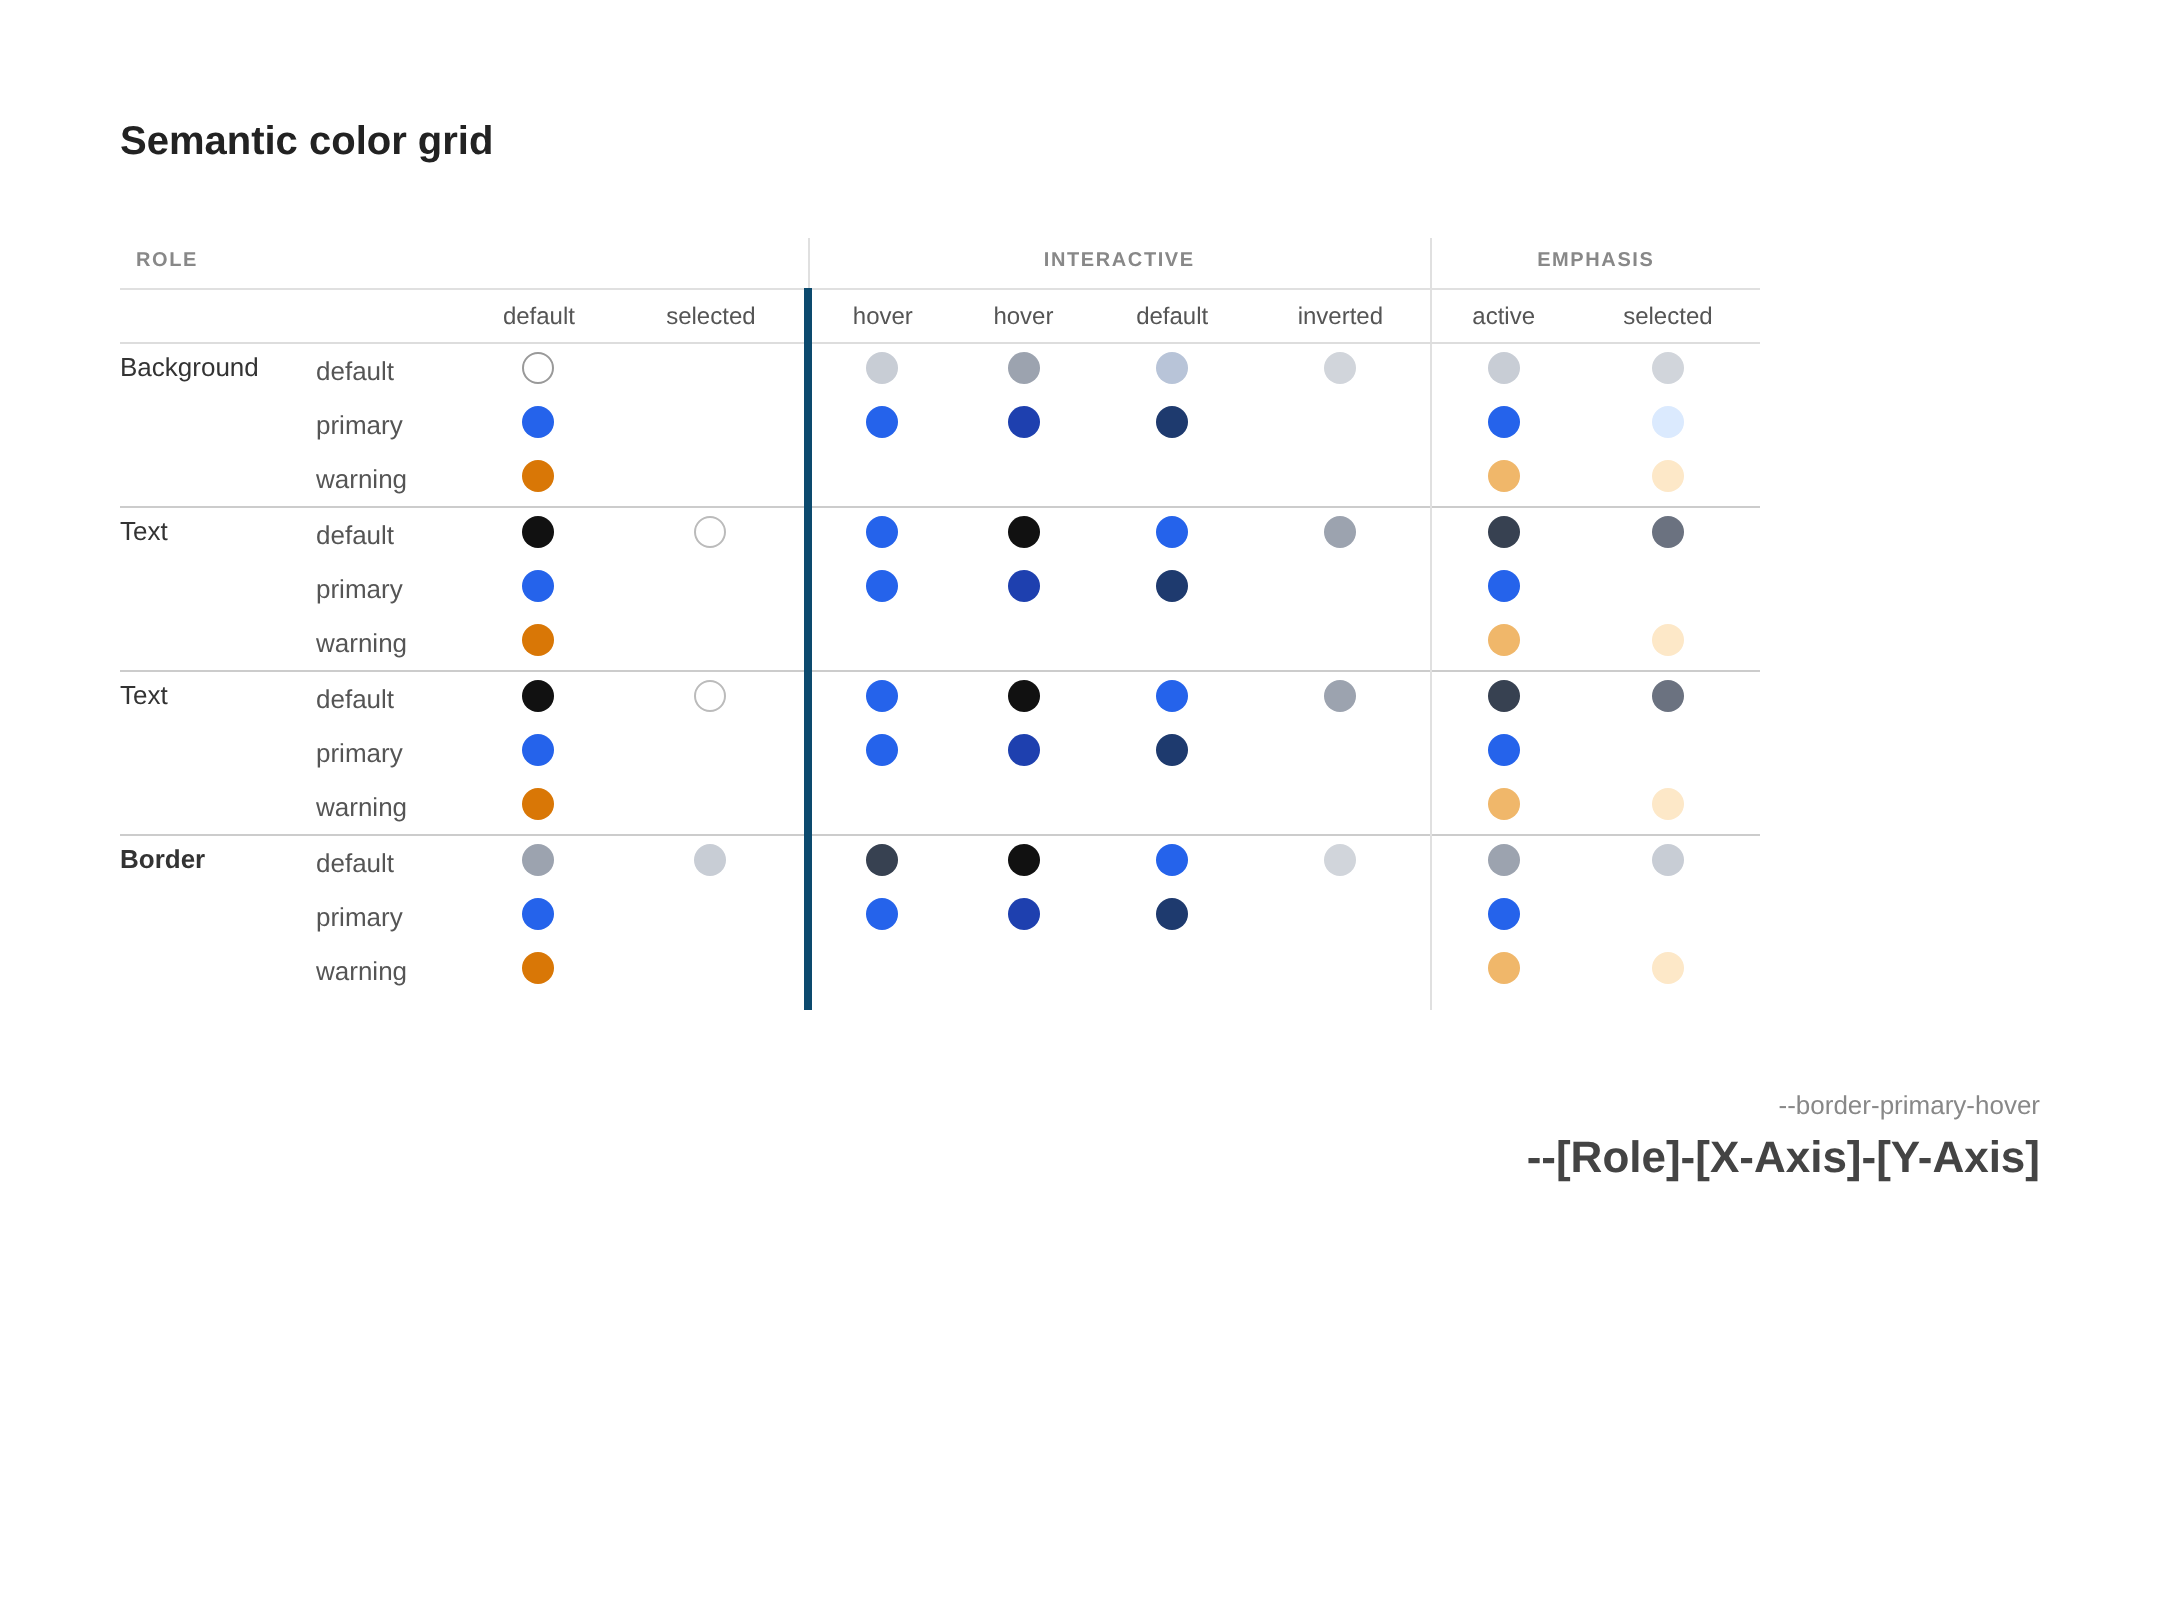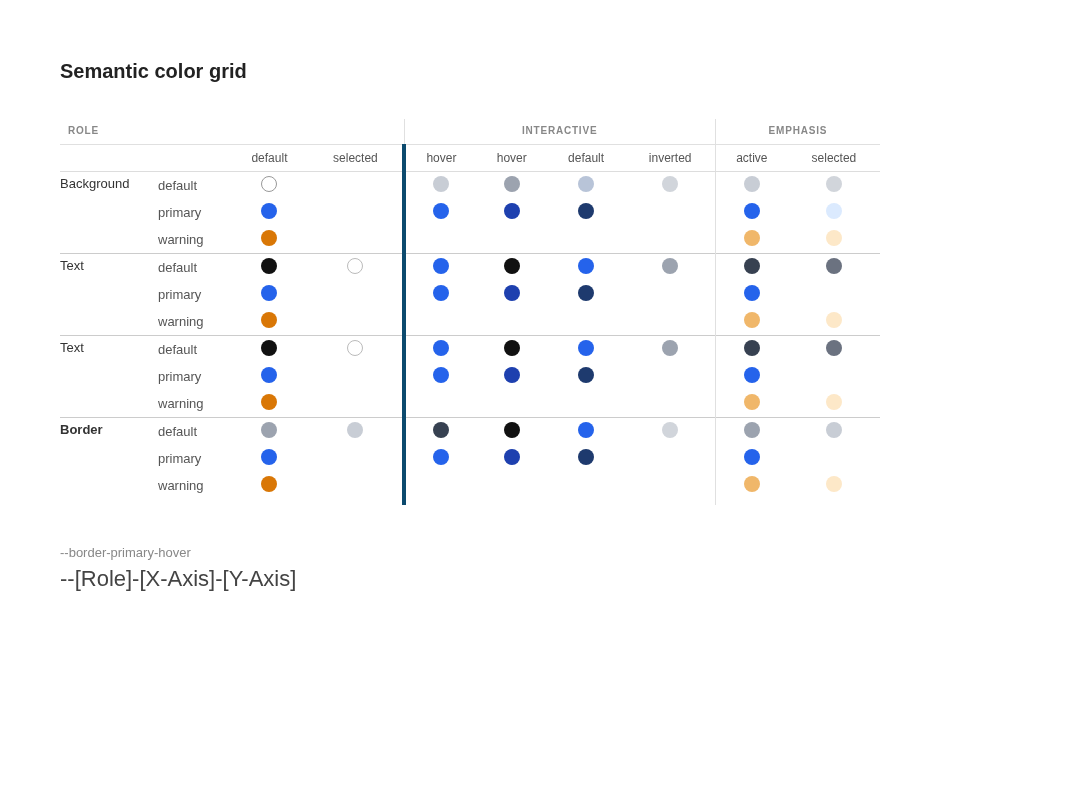--- a/index.html
+++ b/index.html
@@ -103,33 +103,33 @@
 
     .col-interactive {
       border-left: 4px solid #0c4a6e;
       margin-left: 40px;
     }
     .col-emphasis {
       border-left: 1px solid #e0e0e0;
     }
 
     .footer-area {
-      text-align: left;
+      text-align: right;
       margin-top: 40px;
       color: #666;
     }
     .footer-area .code-small {
       font-size: 13px;
       color: #888;
       margin-bottom: 6px;
     }
     .footer-area .code-large {
       font-size: 22px;
       color: #444;
-      font-weight: 400;
+      font-weight: 700;
     }
 
     tr.data-row td {
       padding-top: 4px;
       padding-bottom: 4px;
     }
     tr.data-row:last-child td {
       padding-bottom: 10px;
     }
   </style>

